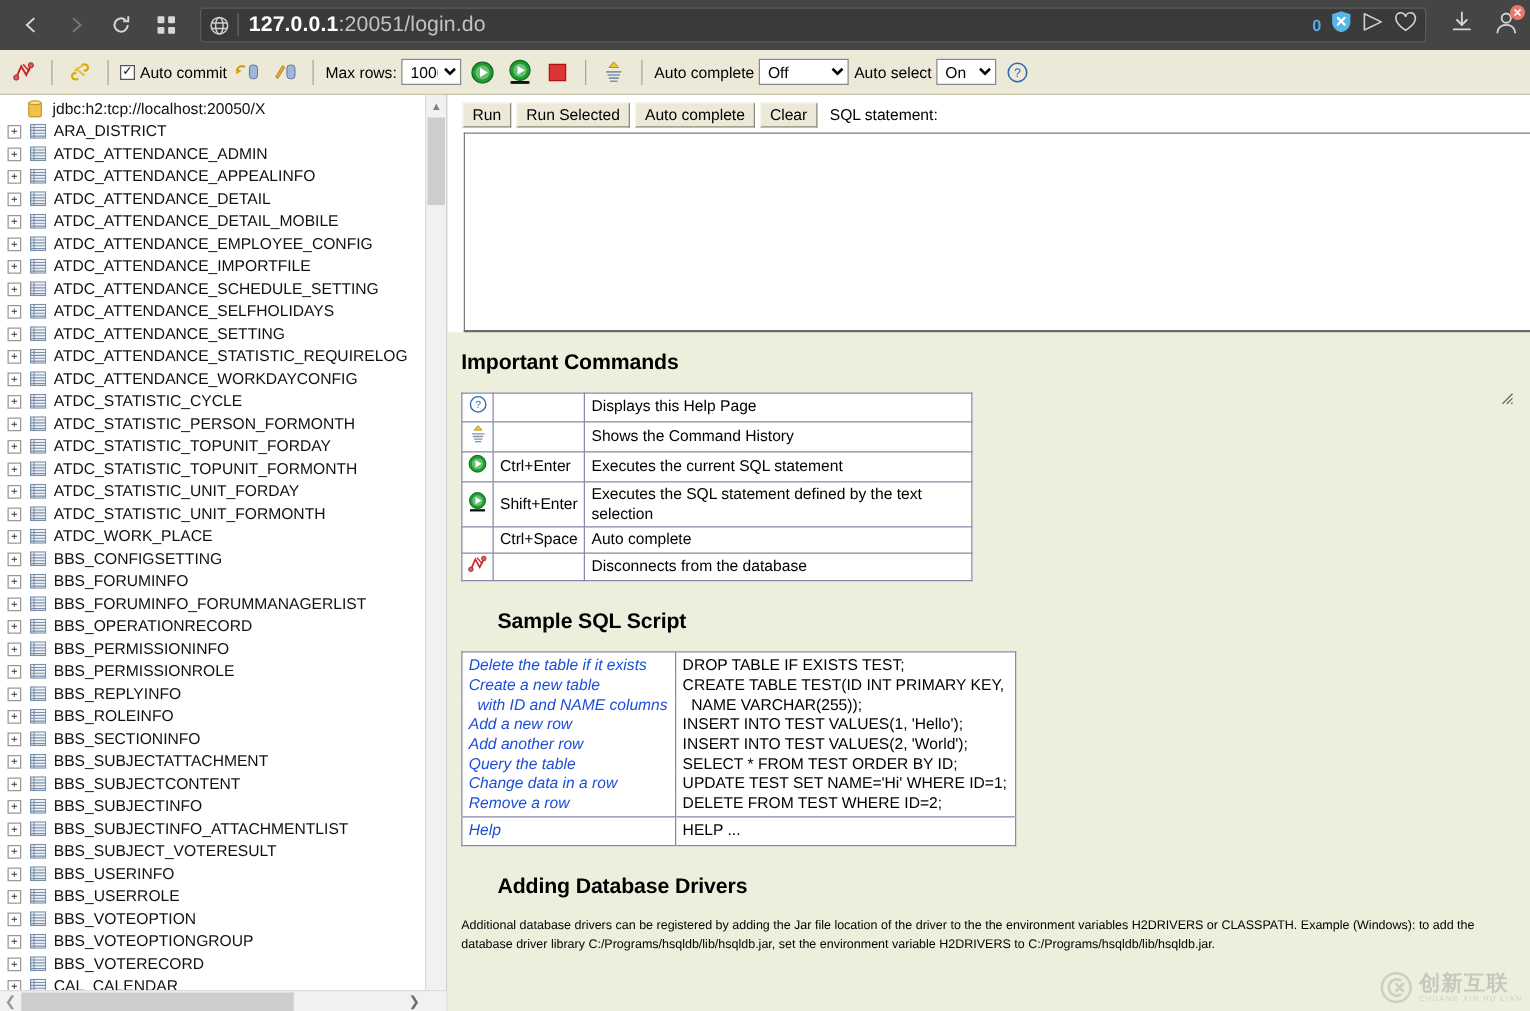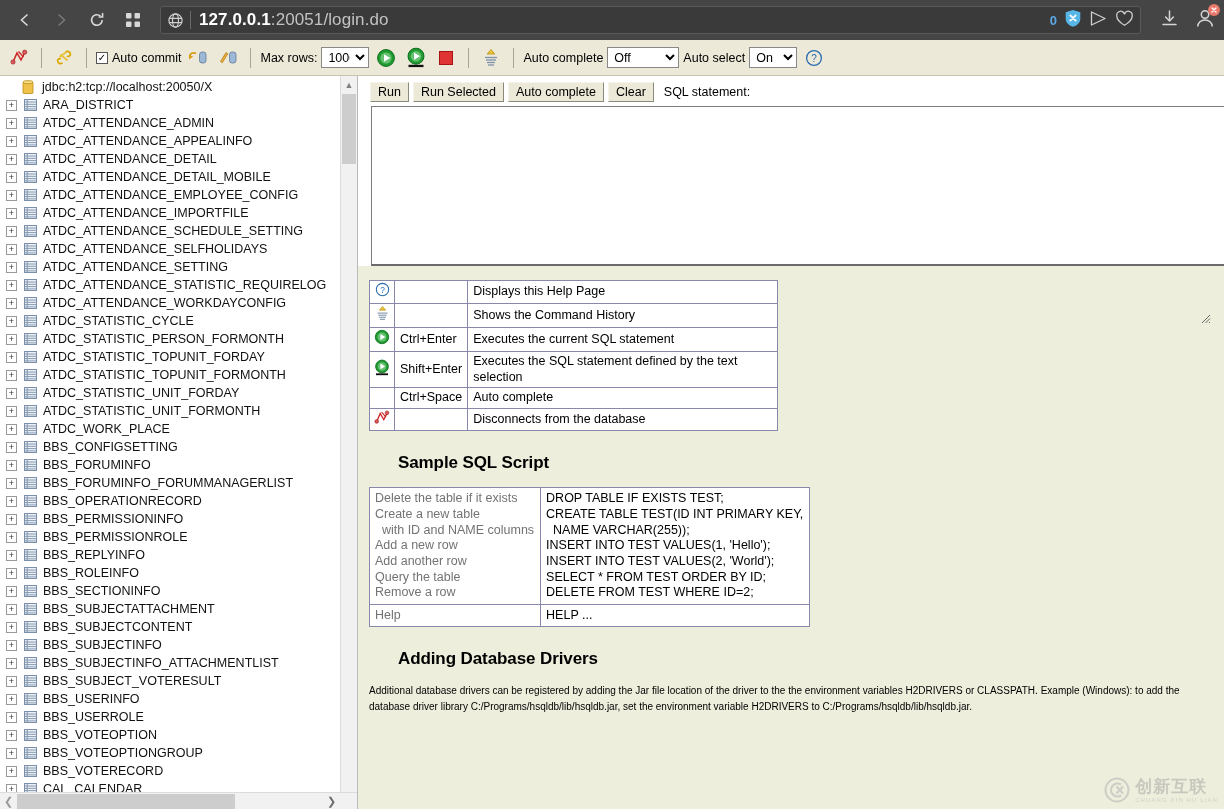--- a/index.html
+++ b/index.html
@@ -250,21 +250,21 @@
     color:#000;
     vertical-align: middle;
     line-height: 1.25;
   }
   #cmd-table td.icocell { width:22px; text-align:center; padding:1px 4px;}
   #cmd-table td.keycell { width:68px; white-space:nowrap;}
   #cmd-table td.desccell { width:310px; }
 
   #sql-table { border:1px solid #8888aa; }
   #sql-table td { border:none; vertical-align: top; padding: 3px 6px 3px 5px;}
-  #sql-table td.left { color:#737373; width:155px; white-space:pre; }
+  #sql-table td.left { color:#1d4ed8; width:155px; white-space:pre;font-style:italic; }
   #sql-table td.right { color:#000; white-space:pre; }
   #sql-table tr.divider td { border-top:1px solid #8888aa; }
 
   p.drivers {
     margin: 14px 0 0 11px;
     font-size: 10px;
     line-height: 1.52;
     color:#000;
     max-width: 830px;
   }
@@ -1044,20 +1044,21 @@
         <g stroke="#666" stroke-width="1">
           <path d="M11 3 L3 11"></path>
             <path d="M11 6.5 L6.5 11"></path>
             <path d="M11 10 L10 11"></path>
         </g>
       </svg>
     </div>
 
     <div id="doc-body">
 
+      <h2 class="sec">Important Commands</h2>
       <table class="h2tbl" id="cmd-table">
         <tbody id="cmd-tbody">
             <tr>
               <td class="icocell"><svg width="15" height="15" viewBox="0 0 18 18">
                   <circle cx="9" cy="9" r="7.4" fill="none" stroke="#2b6cb0" stroke-width="1.3"></circle>
                   <text x="9" y="12.6" font-size="10" font-family="Liberation Sans, sans-serif" fill="#2b6cb0" text-anchor="middle">?</text>
                 </svg></td>
               <td class="keycell"></td>
               <td class="desccell">Displays this Help Page</td>
             </tr>
@@ -1132,20 +1133,24 @@
             </tr>
             <tr>
               <td class="left" style="padding-top: 0px; padding-bottom: 0px; border-right: 1px solid rgb(136, 136, 170);">Add another row</td>
               <td class="right" style="padding-top: 0px; padding-bottom: 0px;">INSERT INTO TEST VALUES(2, 'World');</td>
             </tr>
             <tr>
               <td class="left" style="padding-top: 0px; padding-bottom: 0px; border-right: 1px solid rgb(136, 136, 170);">Query the table</td>
               <td class="right" style="padding-top: 0px; padding-bottom: 0px;">SELECT * FROM TEST ORDER BY ID;</td>
             </tr>
             <tr>
+              <td class="left" style="padding-top: 0px; padding-bottom: 0px; border-right: 1px solid rgb(136, 136, 170);">Change data in a row</td>
+              <td class="right" style="padding-top: 0px; padding-bottom: 0px;">UPDATE TEST SET NAME='Hi' WHERE ID=1;</td>
+            </tr>
+            <tr>
               <td class="left" style="padding-top: 0px; border-right: 1px solid rgb(136, 136, 170);">Remove a row</td>
               <td class="right" style="padding-top: 0px;">DELETE FROM TEST WHERE ID=2;</td>
             </tr>
             <tr class="divider">
               <td class="left" style="border-top: 1px solid rgb(136, 136, 170); border-right: 1px solid rgb(136, 136, 170);">Help</td>
               <td class="right" style="border-top: 1px solid rgb(136, 136, 170); margin-top: 43px;">HELP ...</td>
             </tr>
           </tbody>
       </table>
 

